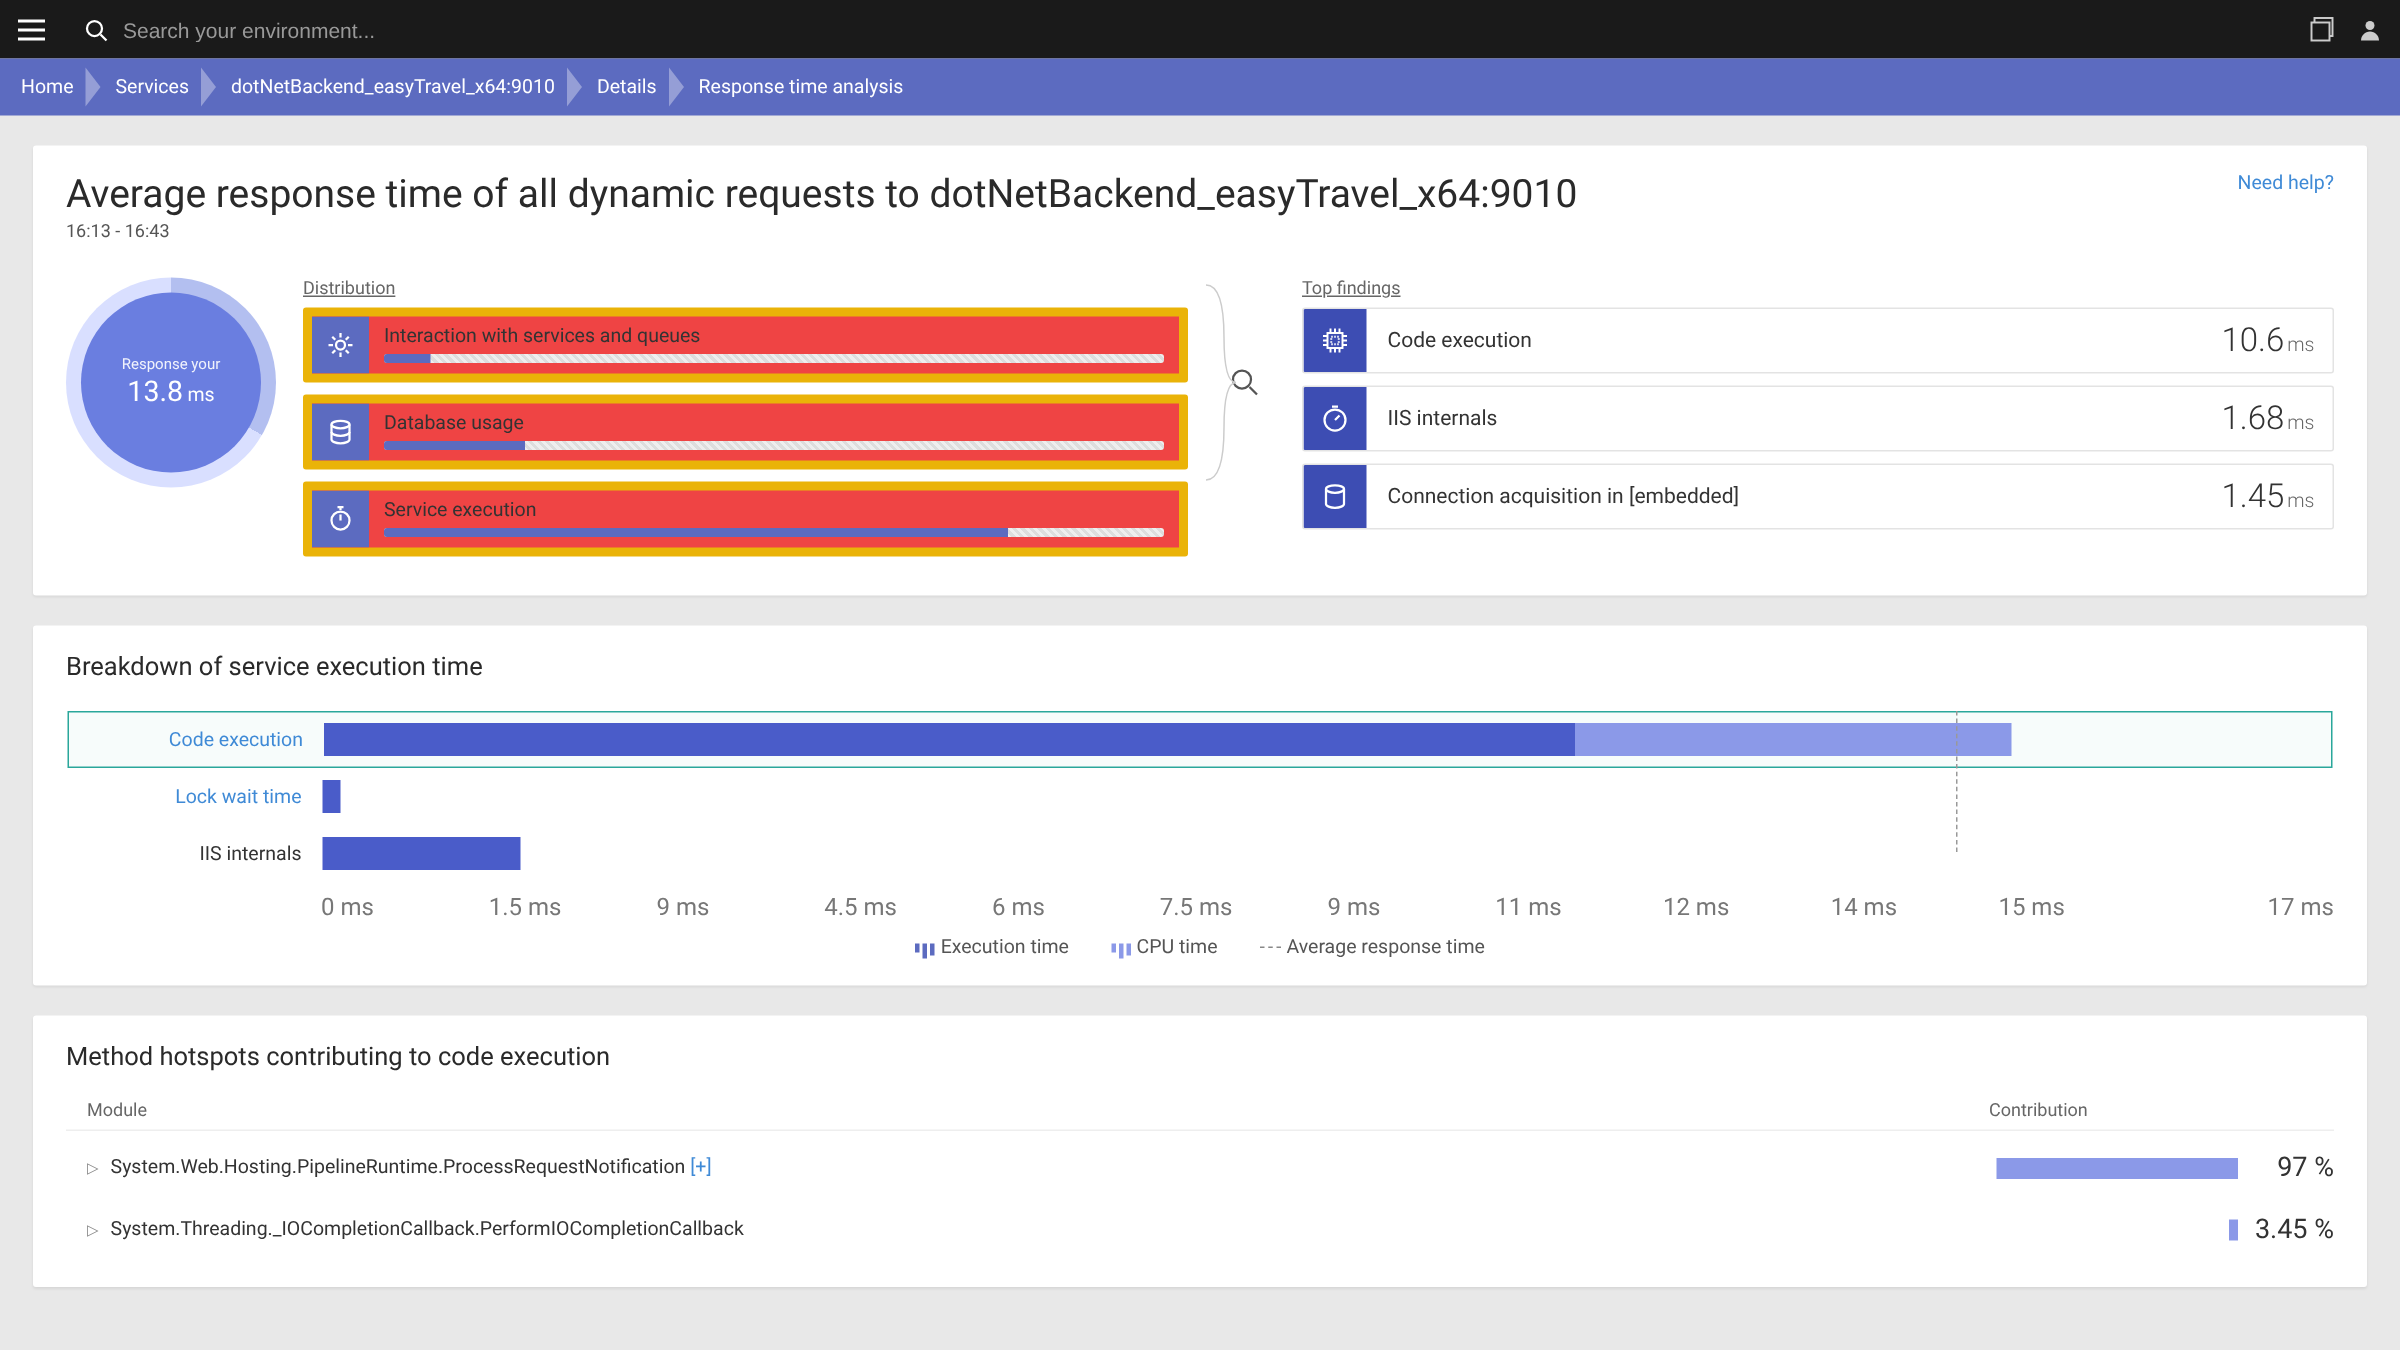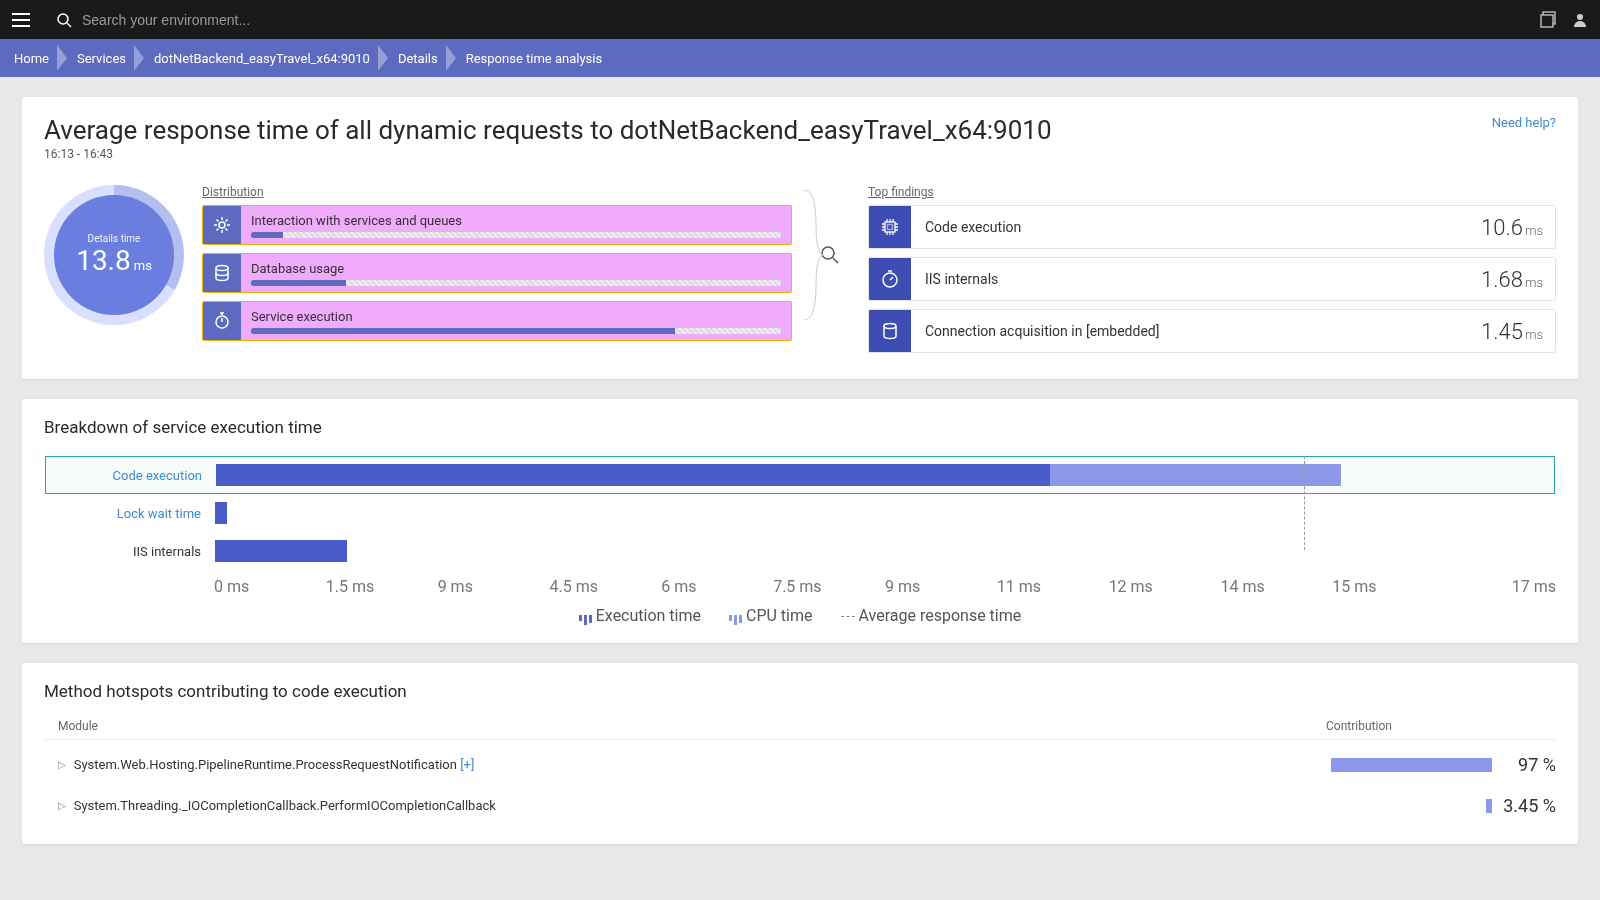--- a/index.html
+++ b/index.html
@@ -24,26 +24,26 @@
   .header-row { display: flex; justify-content: space-between; align-items: flex-start; }
   h1 { font-size: 26px; font-weight: 400; color: #2a2a2a; margin-bottom: 2px; }
   .timerange { font-size: 12px; color: #555; }
   .help-link { color: #3f8ad6; font-size: 13px; cursor: pointer; }
   
   .summary-row { display: flex; margin-top: 24px; gap: 18px; align-items: flex-start; }
   .gauge-wrap { position: relative; width: 140px; height: 140px; flex-shrink: 0; }
   .gauge-outer { position: absolute; inset: 0; border-radius: 50%; background: conic-gradient(#b3bff0 0deg 120deg, #d9dfff 120deg 360deg); }
   .gauge-inner { position: absolute; inset: 10px; border-radius: 50%; background: #6a7ee0; display: flex; flex-direction: column; align-items: center; justify-content: center; color: #fff; }
   .gauge-label { font-size: 10px; opacity: 0.9; }
-  .gauge-value { font-size: 28px; font-weight: 400; text-align: right; }
+  .gauge-value { font-size: 19px; font-weight: 400; text-align: right; }
   .gauge-unit { font-size: 13px; margin-left: 3px; }
   
   .section-label { font-size: 12px; color: #666; margin-bottom: 6px; text-decoration: underline; }
   .dist-col { flex: 1; max-width: 590px; }
-  .dist-item { display: flex; align-items: flex-end; margin-bottom: 8px; border: 1px solid #eab308; border-radius: 2px; overflow: hidden; background: #f0abfc; }
+  .dist-item { display: flex; align-items: center; margin-bottom: 8px; border: 6px solid #eab308; border-radius: 2px; overflow: hidden; background: #ef4444; }
   .dist-icon { width: 38px; height: 38px; background: #5c6bc0; display: flex; align-items: center; justify-content: center; color: #fff; flex-shrink: 0; }
   .dist-body { flex: 1; padding: 4px 10px 6px; }
   .dist-name { font-size: 13px; margin-bottom: 4px; }
   .dist-bar { height: 6px; background: repeating-linear-gradient(45deg,#ddd,#ddd 2px,#eee 2px,#eee 4px); position: relative; border-radius: 2px; overflow: hidden; }
   .dist-fill { height: 100%; background: #5c6bc0; }
   
   .mag-col { width: 40px; display: flex; align-items: center; justify-content: center; position: relative; height: 140px; }
   .mag-bracket { position: absolute; left: -6px; top: 0; bottom: 0; width: 20px; }
   
   .findings-col { flex: 1; }
@@ -63,21 +63,21 @@
   .chart-bars { flex: 1; position: relative; height: 22px; }
   .bar-a, .bar-b { position: absolute; height: 22px; top: 0; }
   .bar-a { background: #4a5cc9; }
   .bar-b { background: #8b99e8; }
   
   .axis { display: flex; margin-top: 6px; margin-left: 170px; font-size: 16px; color: #777; }
   .tick { flex: 1; text-align: left; }
   .tick:first-child { text-align: left; }
   .tick:last-child { text-align: right; }
   
-  .legend { display: flex; justify-content: center; gap: 28px; margin-top: 10px; font-size: 16px; color: #555; align-items: center; }
+  .legend { display: flex; justify-content: center; gap: 28px; margin-top: 10px; font-size: 13px; color: #555; align-items: center; }
   .legend-icon { display: inline-flex; gap: 2px; margin-right: 4px; }
   .legend-icon span { width: 3px; background: #5c6bc0; }
   .legend-dash { display: inline-block; width: 14px; border-top: 1px dashed #888; vertical-align: middle; margin-right: 4px; }
   
   .dashed-line { position: absolute; top: 0; bottom: 20px; border-left: 1px dashed #999; pointer-events: none; }
   
   .table-head { display: flex; font-size: 12px; color: #666; border-bottom: 1px solid #eee; padding-bottom: 6px; margin-bottom: 4px; }
   .th-module { flex: 1; padding-left: 14px; }
   .th-contrib { width: 230px; text-align: left; }
   .hotspot-row { display: flex; align-items: center; padding: 10px 0; font-size: 13px; }
@@ -139,21 +139,21 @@
         <h1>Average response time of all dynamic requests to dotNetBackend_easyTravel_x64:9010</h1>
         <div class="timerange">16:13 - 16:43</div>
       </div>
       <a class="help-link">Need help?</a>
     </div>
 
     <div class="summary-row">
       <div class="gauge-wrap">
         <div class="gauge-outer"></div>
         <div class="gauge-inner">
-          <div class="gauge-label">Details time</div>
+          <div class="gauge-label">Response your</div>
           <div><span class="gauge-value">13.8</span><span class="gauge-unit">ms</span></div>
         </div>
       </div>
 
       <div class="dist-col">
         <div class="section-label">Distribution</div>
         <div id="dist-list">
             <div class="dist-item">
               <div class="dist-icon">
                 <svg width="20" height="20" viewBox="0 0 20 20" fill="none" stroke="#fff" stroke-width="1.5">

